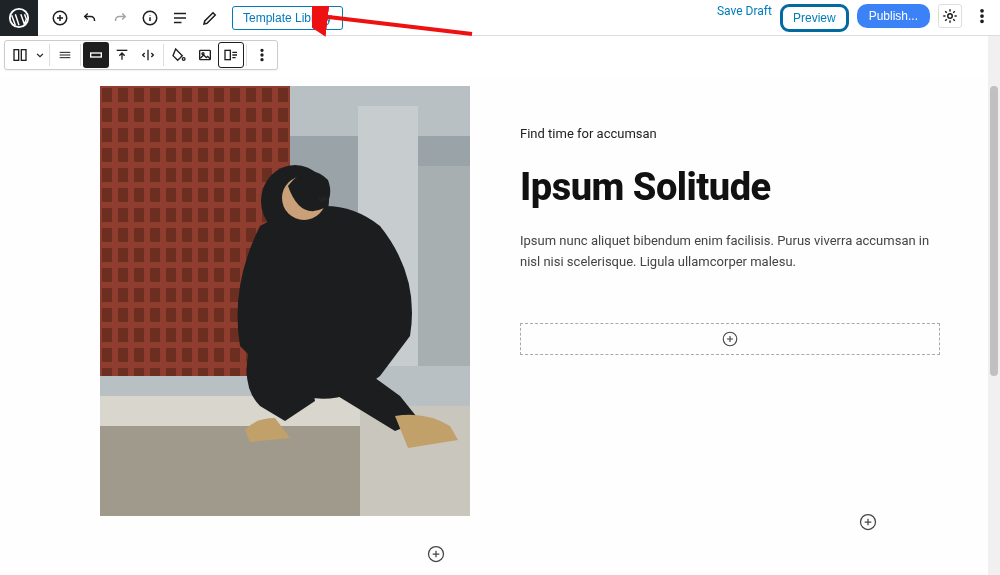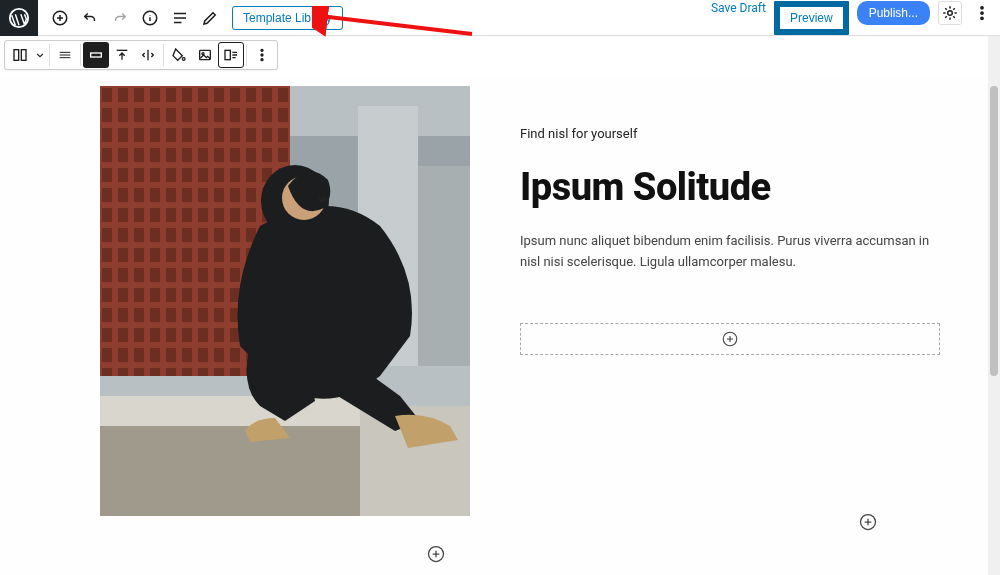--- a/index.html
+++ b/index.html
@@ -32,22 +32,22 @@
   }
   .top-icons .ico svg { width: 18px; height: 18px; stroke: currentColor; fill: none; stroke-width: 2; }
   .btn-template {
     border: 1px solid #007cba; color: #007cba; background: #fff;
     padding: 4px 10px; font-size: 12px; border-radius: 3px; cursor: pointer;
   }
   .top-spacer { flex: 1; }
   .top-right { display: flex; align-items: flex-start; gap: 8px; padding-right: 6px; }
   .save-draft { color: #007cba; font-size: 12px; cursor: pointer; }
   .btn-preview {
-    border: 6px solid #0369a1; color: #007cba; background: #fff;
-    padding: 4px 10px; font-size: 12px; border-radius: 1px; cursor: pointer;
+    border: 3px solid #0369a1; color: #007cba; background: #fff;
+    padding: 4px 10px; font-size: 12px; border-radius: 9px; cursor: pointer;
   }
   .btn-publish {
     background: #3b82f6; color: #fff; border: none;
     padding: 5px 12px; font-size: 12px; border-radius: 10px; cursor: pointer;
   }
   .top-right .ico {
     width: 24px; height: 24px; display: flex; align-items: center; justify-content: center;
     color: #1e1e1e; cursor: pointer;
   }
   .top-right .ico svg { width: 18px; height: 18px; stroke: currentColor; fill: none; stroke-width: 2; }
@@ -323,21 +323,21 @@
 
         <path d="M295 330 q30 -5 55 10 l8 14 -50 8 z" fill="#c2a06a"></path>
         <path d="M175 332 q-20 0 -30 12 l5 12 40 -4 z" fill="#c2a06a"></path>
 
         <circle cx="204" cy="112" r="22" fill="#caa079"></circle>
         <path d="M188 100 q20 -26 40 -6 q6 16 -4 28 q-24 12 -36 -22" fill="#1b1d1f"></path>
         <path d="M218 112 l8 -2 2 4 -8 3z" fill="#222"></path>
       </svg>
     </div>
     <div class="hero-content">
-      <p class="tagline">Find nisl for yourself</p>
+      <p class="tagline">Find time for accumsan</p>
       <h1 class="headline">Ipsum Solitude</h1>
       <p class="bodytext">Ipsum nunc aliquet bibendum enim facilisis. Purus viverra accumsan in nisl nisi scelerisque. Ligula ullamcorper malesu.</p>
       <div class="add-dashed">
         <svg viewBox="0 0 24 24">
             <circle cx="12" cy="12" r="9"></circle>
             <path d="M12 8v8M8 12h8"></path>
           </svg>
       </div>
     </div>
   </div>

